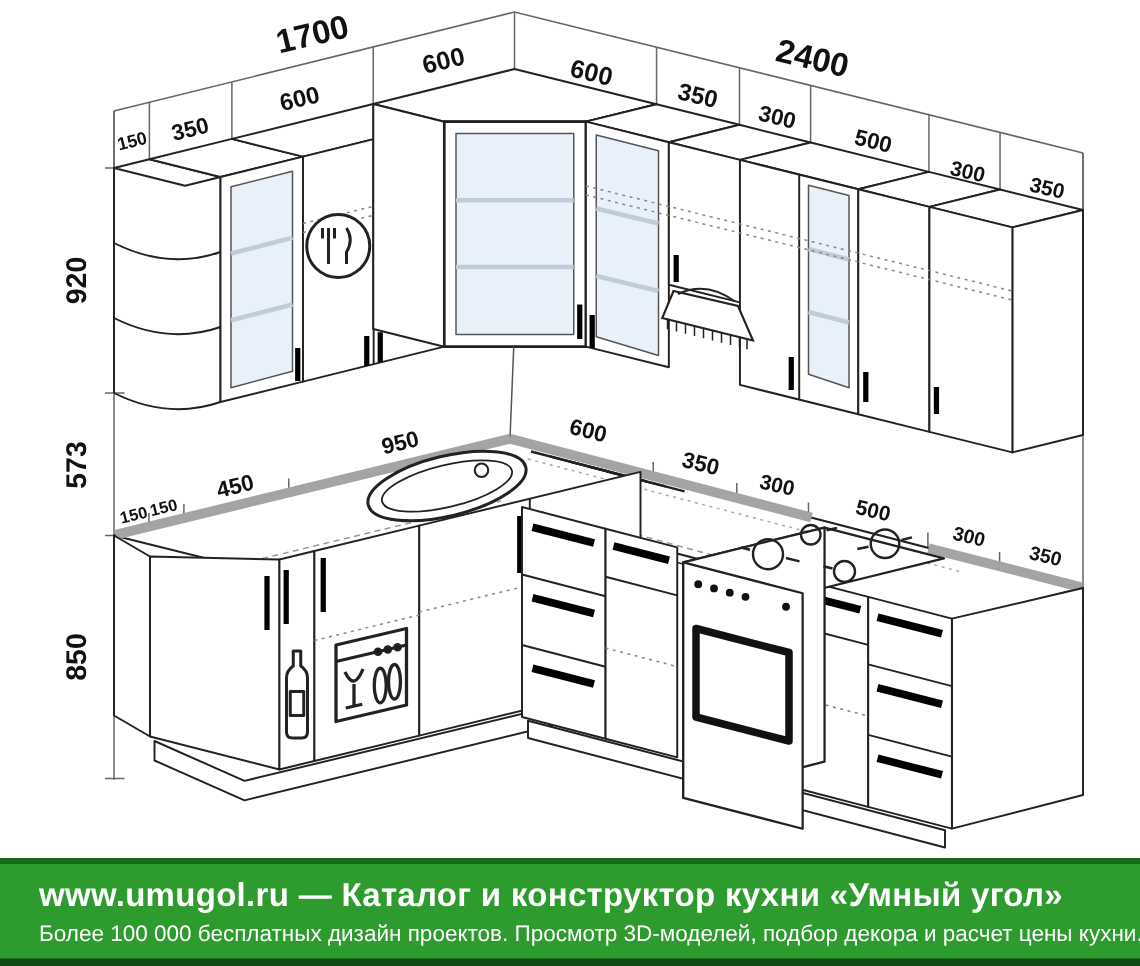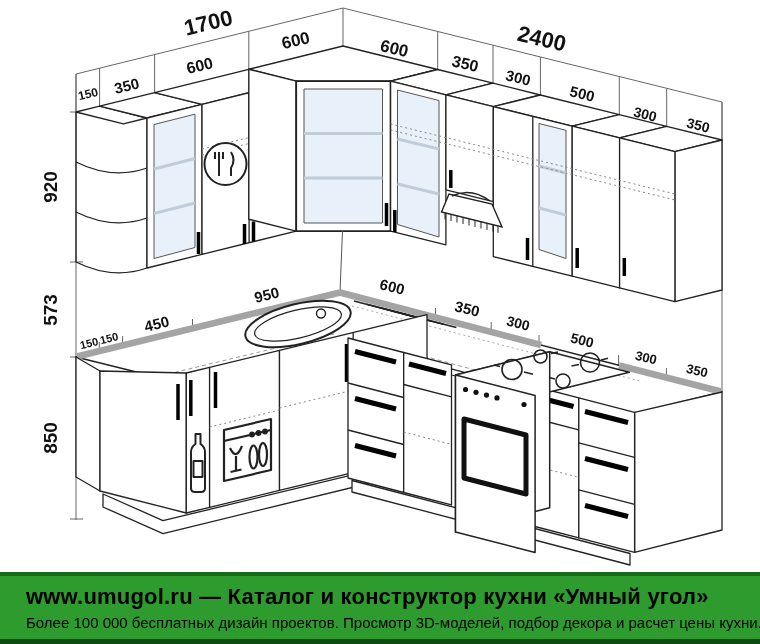--- a/index.html
+++ b/index.html
@@ -2,21 +2,21 @@
 <html><head>
 <meta charset="utf-8">
 <style>
   html,body{margin:0;padding:0;background:#fff;}
   #page{position:relative;width:760px;height:644px;overflow:hidden;background:#fff;
         font-family:"Liberation Sans",sans-serif;}
   #drawing{position:absolute;left:0;top:0;}
   .dimtxt{font-family:"Liberation Sans",sans-serif;font-weight:bold;fill:#111;}
   .footer{position:absolute;left:0;top:572px;width:760px;height:72px;box-sizing:border-box;
           background:#2e9b2e;border-top:4px solid #176c1c;border-bottom:5px solid #0e4a12;
-          color:#000000;padding:8px 0 0 26px;}
+          color:#ffffff;padding:8px 0 0 26px;}
   .footer-line1{font-size:22px;font-weight:bold;letter-spacing:0.2px;white-space:nowrap;}
   .footer-line2{font-size:15px;margin-top:4px;white-space:nowrap;}
 </style>
 </head>
 <body>
 
 <div id="page">
 <svg id="drawing" width="760" height="572" viewBox="0 0 760 572">
 
   <g stroke="#666" stroke-width="1" fill="none">

